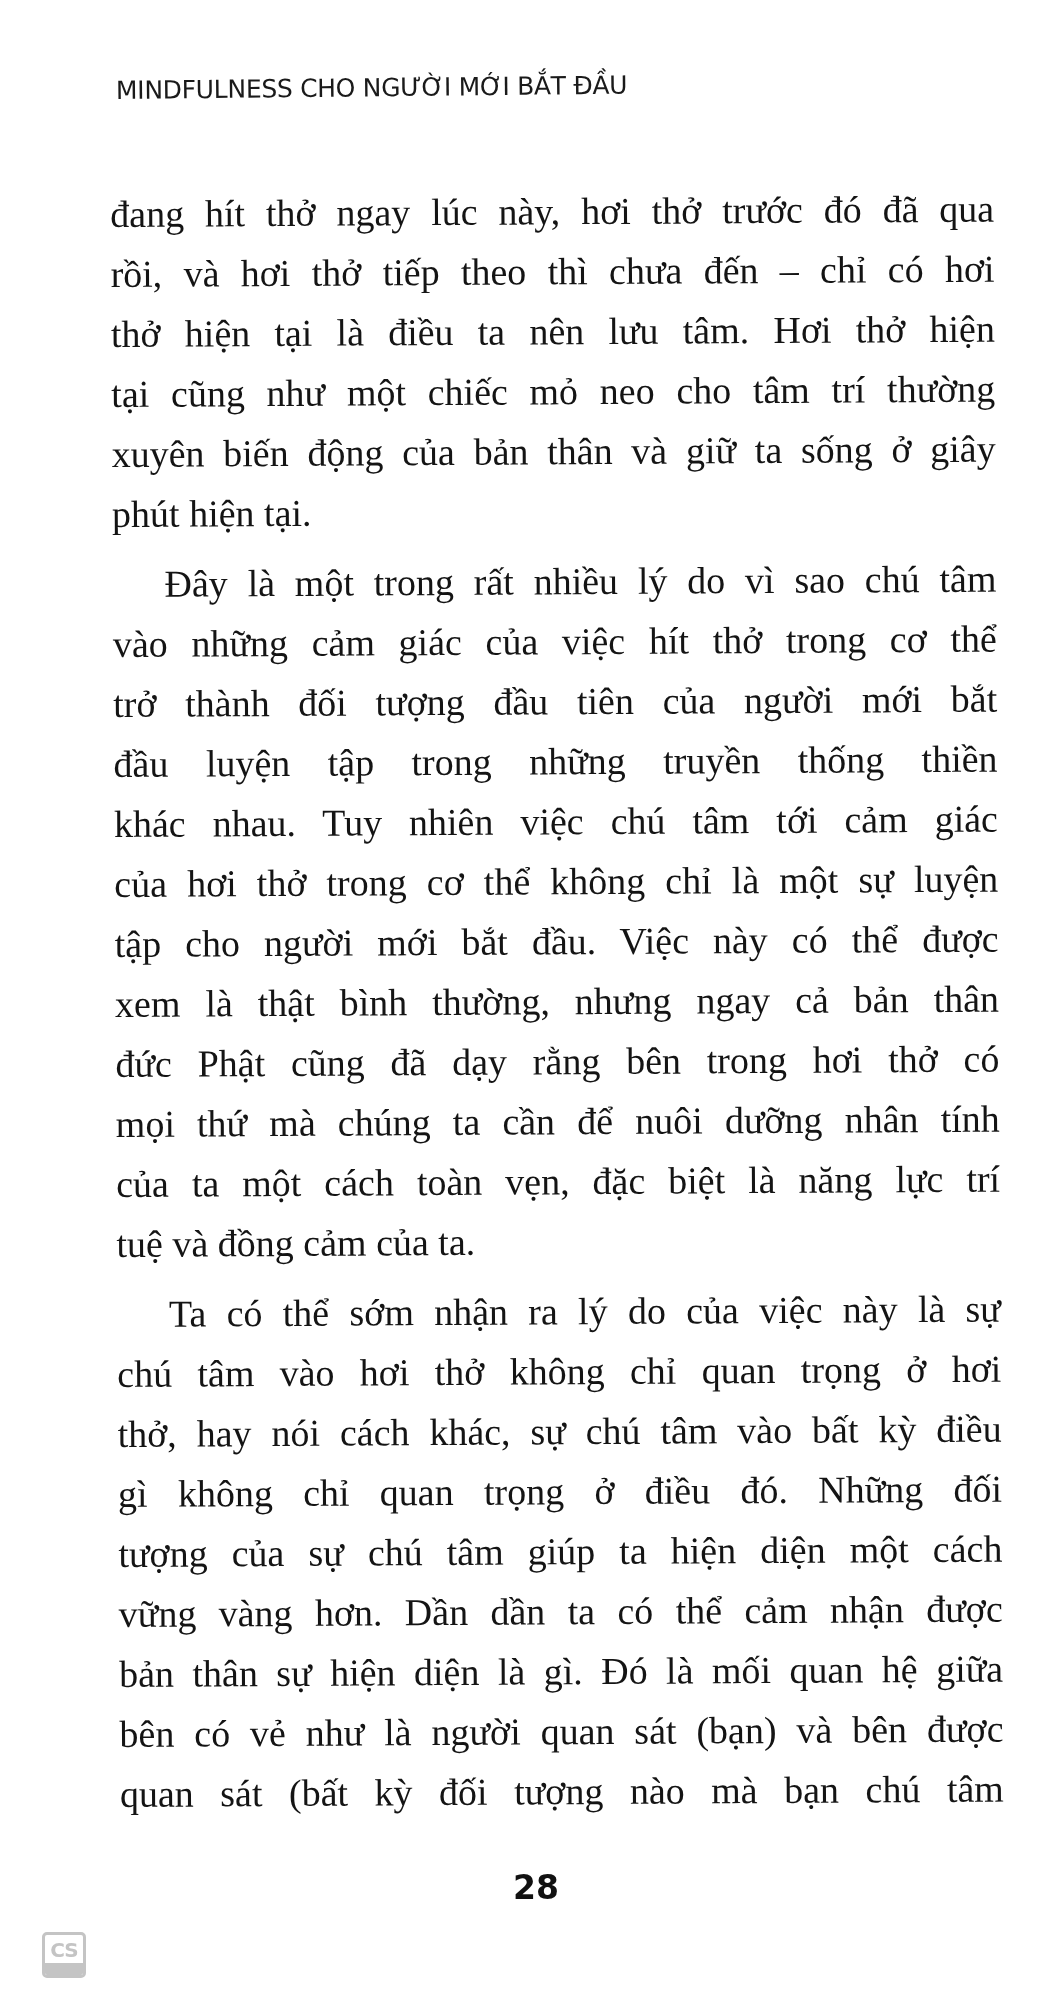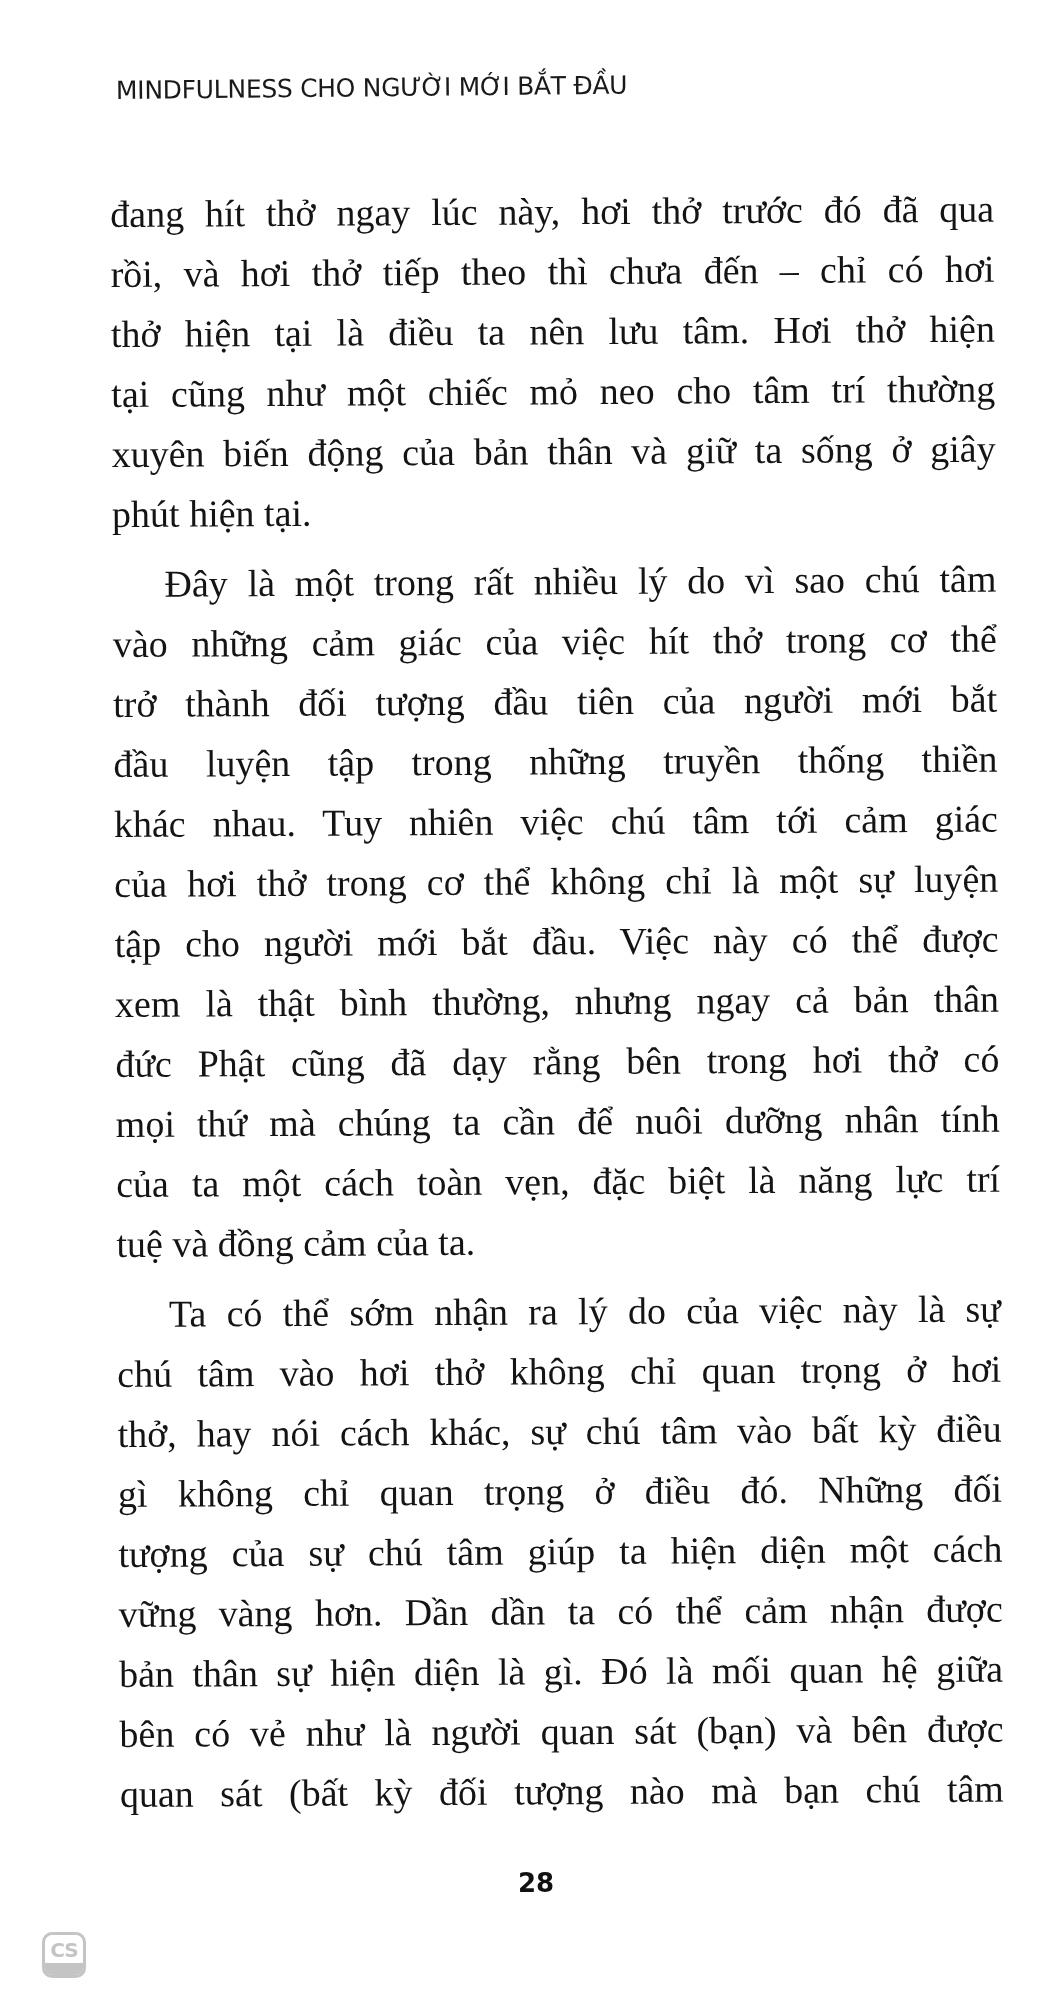--- a/index.html
+++ b/index.html
@@ -60,37 +60,37 @@
     .page-number {
       position: absolute;
       left: 0;
       width: 1056px;
       top: 1868px;
       text-align: center;
       padding-left: 16px;
       box-sizing: border-box;
       font-family: "DejaVu Sans", sans-serif;
       font-weight: bold;
-      font-size: 26px;
+      font-size: 33px;
       color: #111;
     }
     .watermark {
       position: absolute;
       left: 42px;
       top: 1932px;
       display: flex;
       align-items: center;
       gap: 16px;
       color: #bdbdbd;
     }
     .cs-logo {
       width: 44px;
       height: 46px;
       border: 3px solid #c4c4c4;
-      border-radius: 10px;
+      border-radius: 5px;
       box-sizing: border-box;
       position: relative;
       display: flex;
       align-items: flex-start;
       justify-content: center;
       overflow: hidden;
     }
     .cs-logo .cs-text {
       font-family: "DejaVu Sans", sans-serif;
       font-weight: bold;

